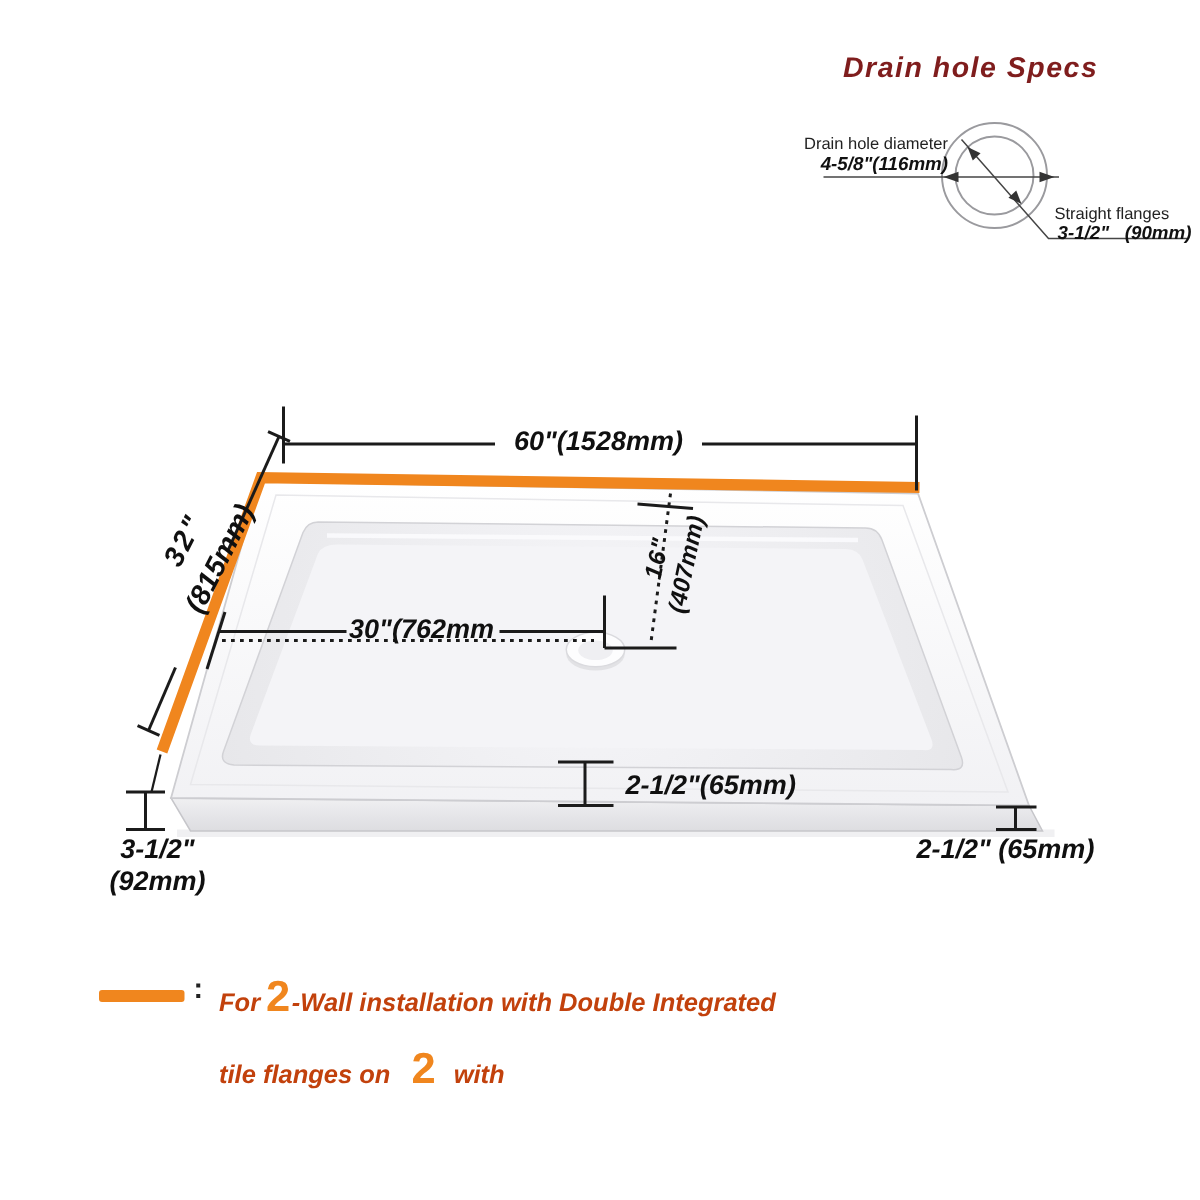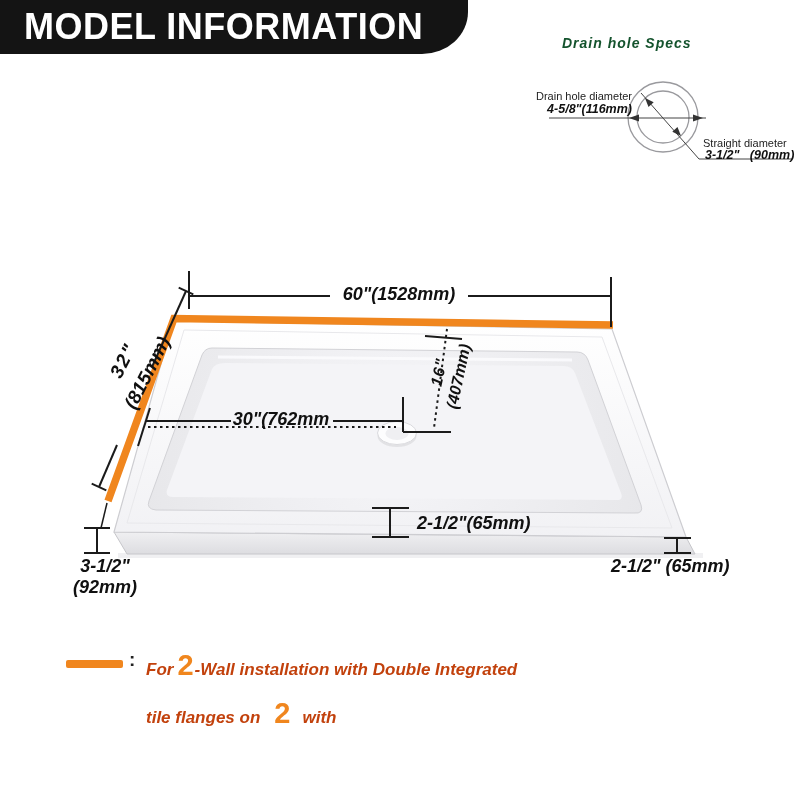--- a/index.html
+++ b/index.html
@@ -12,22 +12,22 @@
   #banner{
     left:0;top:0;width:468px;height:54px;background:#141414;
     border-bottom-right-radius:46px 42px;
   }
   #banner .title{
     position:absolute;left:24px;top:6px;
     font-size:36px;font-weight:700;color:#ffffff;letter-spacing:0.5px;white-space:nowrap;
   }
   
   .ds-title{
-    left:562px;top:35px;font-size:14px;font-weight:700;font-style:italic;
-    color:#14532d;letter-spacing:1px;white-space:nowrap;
+    left:562px;top:35px;font-size:19px;font-weight:700;font-style:italic;
+    color:#7f1d1d;letter-spacing:1px;white-space:nowrap;
   }
   .ds-label{font-size:11px;color:#222;white-space:nowrap;}
   .ds-value{font-size:12.5px;font-weight:700;font-style:italic;color:#111;white-space:pre;}
   .ra{text-align:right;}
   
   .dim{
     font-size:18px;font-weight:700;font-style:italic;color:#101010;
     white-space:nowrap;line-height:21px;
   }
   .ctr{text-align:center;}
@@ -135,28 +135,25 @@
         <line x1="549" y1="118" x2="706" y2="118"></line>
       </g>
       <polygon points="629,118 639,114.5 639,121.5" fill="#333"></polygon>
       <polygon points="703,118 693,114.5 693,121.5" fill="#333"></polygon>
       <path d="M641,93 L699,159 L792,159" fill="none" stroke="#454545" stroke-width="1"></path>
       <polygon points="645,98 648.5,107 653.7,102.2" fill="#333"></polygon>
       <polygon points="681,136 672.3,131.8 677.5,127" fill="#333"></polygon>
     </g>
   </svg>
 
-  <div id="banner" class="abs">
-    <div class="title">MODEL INFORMATION</div>
-  </div>
 
   <div class="abs ds-title">Drain hole Specs</div>
   <div class="abs ds-label ra" style="left:520px;top:90px;width:112px">Drain hole diameter</div>
   <div class="abs ds-value ra" style="left:520px;top:102px;width:112px">4-5/8"(116mm)</div>
-  <div class="abs ds-label" style="left:703px;top:137px">Straight diameter</div>
+  <div class="abs ds-label" style="left:703px;top:137px">Straight flanges</div>
   <div class="abs ds-value" style="left:705px;top:148px">3-1/2"   (90mm)</div>
 
   <div class="abs dim ctr" style="left:300px;top:284px;width:198px">60"(1528mm)</div>
 
   <div class="abs dim ctr rot" style="left:60px;top:339px;width:152px;height:56px;transform:rotate(-63deg);font-size:19px;line-height:27px">
     <span style="display:block;letter-spacing:2px">32"</span>
     <span style="display:block">(815mm)</span>
   </div>
 
   <div class="abs dim ctr" style="left:226px;top:409px;width:110px">30"(762mm</div>

